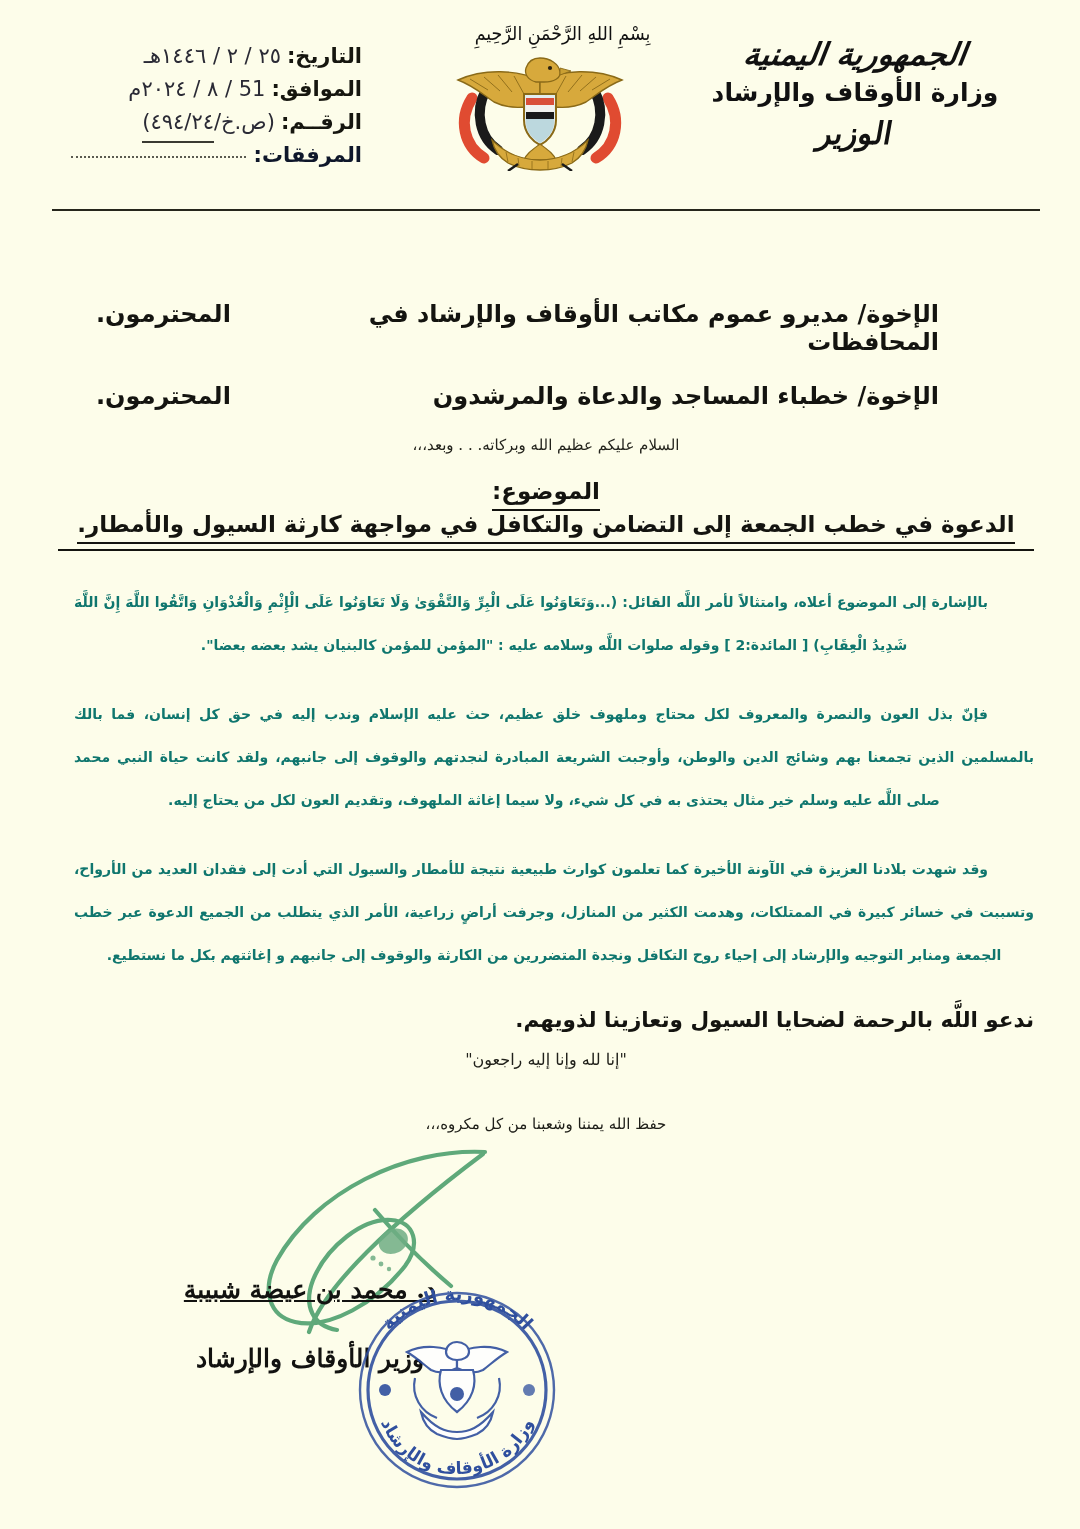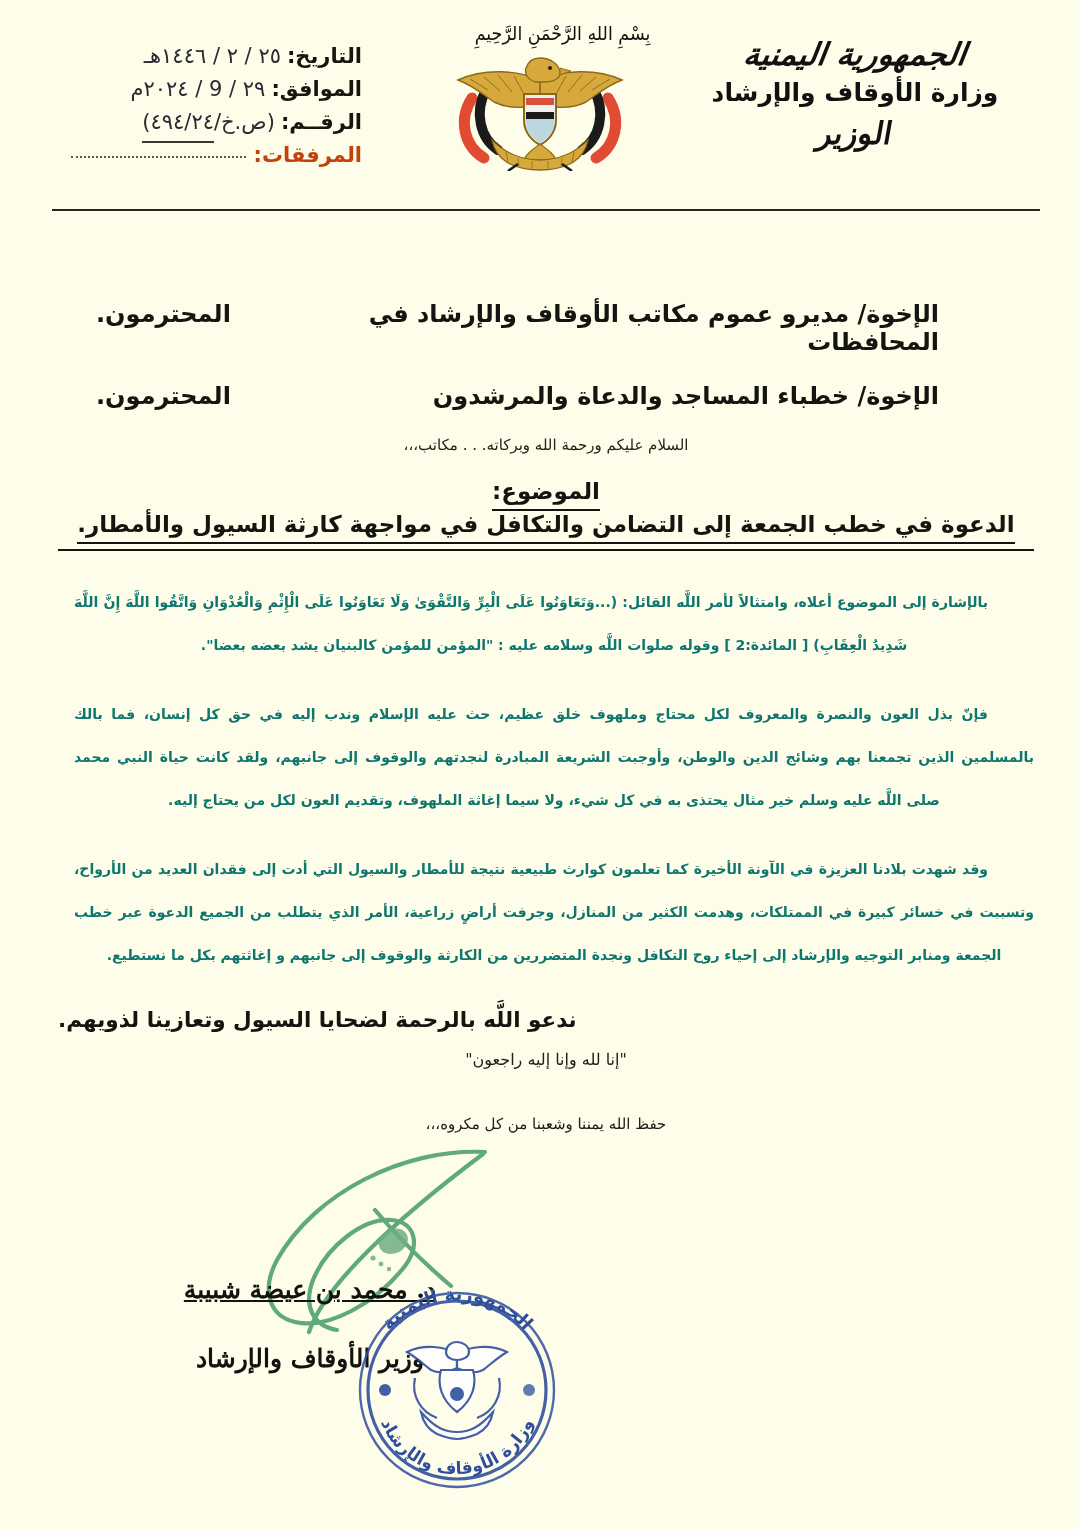--- a/index.html
+++ b/index.html
@@ -30,21 +30,21 @@
     font-size:21px;font-weight:bold;color:#16160f;
     margin-bottom:9px;white-space:nowrap;
     letter-spacing:0px;
   }
   .hdr-label{font-weight:bold;}
   .hdr-value{
     font-weight:normal;margin-right:6px;color:#2a2a35;
     font-family:"DejaVu Sans",sans-serif;
   }
   .hdr-attach{
-    display:flex;align-items:baseline;font-size:21px;font-weight:bold;color:#c2410c;
+    display:flex;align-items:baseline;font-size:21px;font-weight:bold;color:#0f172a;
   }
   .dotline{
     display:inline-block;width:175px;margin-right:8px;height:10px;
     border-bottom:2px dotted #5a5a50;position:relative;top:-4px;
   }
   .dotline:after{
     content:"";position:absolute;right:32px;top:-5px;width:72px;height:0;
     border-top:2px solid #3a3a32;
   }
   
@@ -113,21 +113,21 @@
     text-align:justify;text-align-last:center;
     line-height:43px;margin:0 0 26px 16px;
     letter-spacing:-0.2px;
   }
   p.para .indent{display:inline-block;width:46px;}
   .verse{
     font-family:"DejaVu Sans",sans-serif;
     font-size:20px;
   }
   .closing{
-    text-align:left;font-size:21.5px;font-weight:bold;color:#141410;
+    text-align:right;font-size:21.5px;font-weight:bold;color:#141410;
     margin-top:30px;margin-bottom:18px;
   }
   .dua{
     text-align:center;font-size:16px;color:#20201a;
     font-family:"DejaVu Serif","Liberation Serif",serif;
     margin-bottom:46px;letter-spacing:-0.5px;
     position:relative;z-index:3;
   }
   .dua2{
     text-align:center;font-size:15px;color:#20201a;
@@ -164,21 +164,21 @@
 
   <div class="header">
 
     <div class="hdr-left">
       <div class="hdr-field">
         <span class="hdr-label">التاريخ:</span>
         <span class="hdr-value">٢٥ / ٢ / ١٤٤٦هـ</span>
       </div>
       <div class="hdr-field">
         <span class="hdr-label">الموافق:</span>
-        <span class="hdr-value">٢٩ / 9 / ٢٠٢٤م</span>
+        <span class="hdr-value">51 / ٨ / ٢٠٢٤م</span>
       </div>
       <div class="hdr-field">
         <span class="hdr-label">الرقــم:</span>
         <span class="hdr-value">(ص.خ/٤٩٤/٢٤)</span>
       </div>
       <div class="hdr-attach">
         <span class="hdr-label">المرفقات:</span>
         <span class="dotline"></span>
       </div>
     </div>
@@ -247,21 +247,21 @@
 
     <div class="recipient">
       <span class="who">الإخوة/ مديرو عموم مكاتب الأوقاف والإرشاد في المحافظات</span>
       <span class="resp">المحترمون.</span>
     </div>
     <div class="recipient">
       <span class="who">الإخوة/ خطباء المساجد والدعاة والمرشدون</span>
       <span class="resp">المحترمون.</span>
     </div>
 
-    <div class="salam">السلام عليكم ورحمة الله وبركاته. . . مكاتب،،،</div>
+    <div class="salam">السلام عليكم عظيم الله وبركاته. . . وبعد،،،</div>
 
     <div class="subject">
       <span><span>الموضوع:</span> <span>الدعوة في خطب الجمعة إلى التضامن والتكافل في مواجهة كارثة السيول والأمطار.</span></span>
     </div>
 
     <p class="para verse"><span class="indent"></span><span>بالإشارة إلى الموضوع أعلاه، وامتثالاً لأمر اللَّه القائل: (...وَتَعَاوَنُوا عَلَى الْبِرِّ وَالتَّقْوَىٰ وَلَا تَعَاوَنُوا عَلَى الْإِثْمِ وَالْعُدْوَانِ وَاتَّقُوا اللَّهَ إِنَّ اللَّهَ شَدِيدُ الْعِقَابِ) [ المائدة:2 ] وقوله صلوات اللَّه وسلامه عليه : "المؤمن للمؤمن كالبنيان يشد بعضه بعضا".</span></p>
     <p class="para"><span class="indent"></span><span>فإنّ بذل العون والنصرة والمعروف لكل محتاج وملهوف خلق عظيم، حث عليه الإسلام وندب إليه في حق كل إنسان، فما بالك بالمسلمين الذين تجمعنا بهم وشائج الدين والوطن، وأوجبت الشريعة المبادرة لنجدتهم والوقوف إلى جانبهم، ولقد كانت حياة النبي محمد صلى اللَّه عليه وسلم خير مثال يحتذى به في كل شيء، ولا سيما إغاثة الملهوف، وتقديم العون لكل من يحتاج إليه.</span></p>
     <p class="para"><span class="indent"></span><span>وقد شهدت بلادنا العزيزة في الآونة الأخيرة كما تعلمون كوارث طبيعية نتيجة للأمطار والسيول التي أدت إلى فقدان العديد من الأرواح، وتسببت في خسائر كبيرة في الممتلكات، وهدمت الكثير من المنازل، وجرفت أراضٍ زراعية، الأمر الذي يتطلب من الجميع الدعوة عبر خطب الجمعة ومنابر التوجيه والإرشاد إلى إحياء روح التكافل ونجدة المتضررين من الكارثة والوقوف إلى جانبهم و إغاثتهم بكل ما نستطيع.</span></p>
 
     <div class="closing">ندعو اللَّه بالرحمة لضحايا السيول وتعازينا لذويهم.</div>

